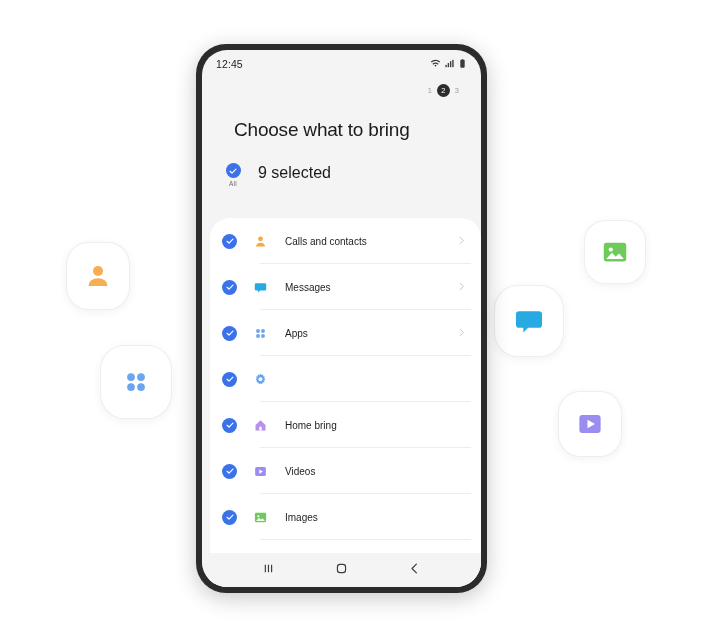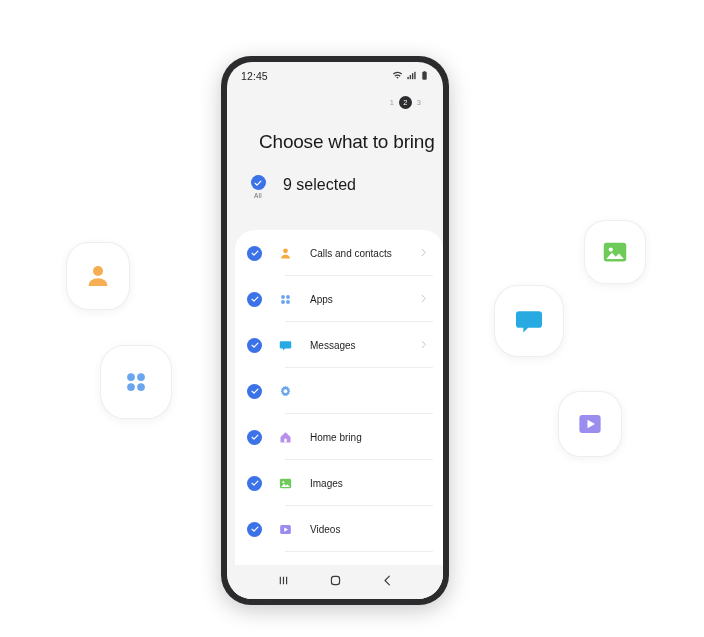--- a/index.html
+++ b/index.html
@@ -27,29 +27,28 @@
     align-items: center;
     justify-content: center;
     box-sizing: border-box;
   }
   .bubble svg { display: block; }
 
   
   .phone {
     position: absolute;
     left: 196px;
-    top: 56px;
-    width: 228px;
+    top: 44px;
+    width: 291px;
     height: 549px;
     background: #2b2b2d;
     border-radius: 30px;
     box-shadow: 0 5px 22px rgba(0,0,0,0.22);
     box-sizing: border-box;
     padding: 6px 6px 6px 6px;
-    margin-left: 25px;
   }
   .screen {
     width: 100%;
     height: 100%;
     background: #f4f4f4;
     border-radius: 25px;
     overflow: hidden;
     position: relative;
     box-sizing: border-box;
   }
@@ -331,20 +330,40 @@
         </div>
 
         <div class="row">
           <span class="cb">
             <svg width="10" height="10" viewBox="0 0 24 24">
                 <path d="M5 12.6l4.6 4.6L19 7.6" stroke="#ffffff" stroke-width="2.8" fill="none" stroke-linecap="round" stroke-linejoin="round"></path>
               </svg>
           </span>
           <span class="row-icon">
             <svg width="15" height="15" viewBox="0 0 24 24">
+              <path d="M5 5.2h14a2.2 2.2 0 012.2 2.2v7.2a2.2 2.2 0 01-2.2 2.2h-7.6l-3.4 3.3v-3.3H5a2.2 2.2 0 01-2.2-2.2V7.4A2.2 2.2 0 015 5.2z" fill="#27aae1"></path>
+            </svg>
+          </span>
+          <span class="row-label">Messages</span>
+          <span class="chevron">
+            <svg width="11" height="11" viewBox="0 0 24 24">
+                <path d="M9 5l7 7-7 7" stroke="#b9b9bd" stroke-width="1.8" fill="none" stroke-linecap="round" stroke-linejoin="round"></path>
+              </svg>
+          </span>
+          <span class="divider"></span>
+        </div>
+
+        <div class="row">
+          <span class="cb">
+            <svg width="10" height="10" viewBox="0 0 24 24">
+                <path d="M5 12.6l4.6 4.6L19 7.6" stroke="#ffffff" stroke-width="2.8" fill="none" stroke-linecap="round" stroke-linejoin="round"></path>
+              </svg>
+          </span>
+          <span class="row-icon">
+            <svg width="15" height="15" viewBox="0 0 24 24">
               <circle cx="8" cy="8" r="3.1" fill="#6ba4ef"></circle>
                 <circle cx="16" cy="8" r="3.1" fill="#6ba4ef"></circle>
               <circle cx="8" cy="16" r="3.1" fill="#6ba4ef"></circle>
                 <circle cx="16" cy="16" r="3.1" fill="#6ba4ef"></circle>
             </svg>
           </span>
           <span class="row-label">Apps</span>
           <span class="chevron">
             <svg width="11" height="11" viewBox="0 0 24 24">
                 <path d="M9 5l7 7-7 7" stroke="#b9b9bd" stroke-width="1.8" fill="none" stroke-linecap="round" stroke-linejoin="round"></path>
@@ -354,93 +373,73 @@
         </div>
 
         <div class="row">
           <span class="cb">
             <svg width="10" height="10" viewBox="0 0 24 24">
                 <path d="M5 12.6l4.6 4.6L19 7.6" stroke="#ffffff" stroke-width="2.8" fill="none" stroke-linecap="round" stroke-linejoin="round"></path>
               </svg>
           </span>
           <span class="row-icon">
             <svg width="15" height="15" viewBox="0 0 24 24">
-              <path d="M5 5.2h14a2.2 2.2 0 012.2 2.2v7.2a2.2 2.2 0 01-2.2 2.2h-7.6l-3.4 3.3v-3.3H5a2.2 2.2 0 01-2.2-2.2V7.4A2.2 2.2 0 015 5.2z" fill="#27aae1"></path>
-            </svg>
-          </span>
-          <span class="row-label">Messages</span>
-          <span class="chevron">
-            <svg width="11" height="11" viewBox="0 0 24 24">
-                <path d="M9 5l7 7-7 7" stroke="#b9b9bd" stroke-width="1.8" fill="none" stroke-linecap="round" stroke-linejoin="round"></path>
-              </svg>
-          </span>
-          <span class="divider"></span>
-        </div>
-
-        <div class="row">
-          <span class="cb">
-            <svg width="10" height="10" viewBox="0 0 24 24">
-                <path d="M5 12.6l4.6 4.6L19 7.6" stroke="#ffffff" stroke-width="2.8" fill="none" stroke-linecap="round" stroke-linejoin="round"></path>
-              </svg>
-          </span>
-          <span class="row-icon">
-            <svg width="15" height="15" viewBox="0 0 24 24">
               <path d="M12 2.5l1.5 2.2 2.6-.6.5 2.6 2.5 1-1.1 2.4 1.7 2-2 1.8.6 2.6-2.6.4-1.2 2.4L12 18.2l-2.5 1.1-1.2-2.4-2.6-.4.6-2.6-2-1.8 1.7-2L4.9 7.7l2.5-1 .5-2.6 2.6.6z" fill="#6ba4ef"></path>
               <circle cx="12" cy="11.4" r="3" fill="#ffffff"></circle>
             </svg>
           </span>
           <span class="divider"></span>
         </div>
 
         <div class="row">
           <span class="cb">
             <svg width="10" height="10" viewBox="0 0 24 24">
                 <path d="M5 12.6l4.6 4.6L19 7.6" stroke="#ffffff" stroke-width="2.8" fill="none" stroke-linecap="round" stroke-linejoin="round"></path>
               </svg>
           </span>
           <span class="row-icon">
             <svg width="15" height="15" viewBox="0 0 24 24">
               <path d="M12 3.6l8 7.4V20H4v-9z" fill="#b98fec"></path>
               <rect x="10" y="13.5" width="4" height="6.5" rx="2" fill="#ffffff"></rect>
             </svg>
           </span>
           <span class="row-label">Home bring</span>
+          <span class="divider"></span>
+        </div>
+
+        <div class="row">
+          <span class="cb">
+            <svg width="10" height="10" viewBox="0 0 24 24">
+                <path d="M5 12.6l4.6 4.6L19 7.6" stroke="#ffffff" stroke-width="2.8" fill="none" stroke-linecap="round" stroke-linejoin="round"></path>
+              </svg>
+          </span>
+          <span class="row-icon">
+            <svg width="15" height="15" viewBox="0 0 24 24">
+              <rect x="3.5" y="4.8" width="17" height="14.4" rx="2.4" fill="#9b8cf0"></rect>
+              <path d="M10 8.6l6 3.4-6 3.4z" fill="#ffffff"></path>
+            </svg>
+          </span>
+          <span class="row-label">Videos</span>
           <span class="divider"></span>
         </div>
 
         <div class="row">
           <span class="cb">
             <svg width="10" height="10" viewBox="0 0 24 24">
                 <path d="M5 12.6l4.6 4.6L19 7.6" stroke="#ffffff" stroke-width="2.8" fill="none" stroke-linecap="round" stroke-linejoin="round"></path>
               </svg>
           </span>
           <span class="row-icon">
             <svg width="15" height="15" viewBox="0 0 24 24">
               <rect x="3" y="4.5" width="18" height="15" rx="2.2" fill="#6ecb5a"></rect>
               <circle cx="8.6" cy="10" r="1.7" fill="#ffffff"></circle>
               <path d="M5 17.5l4.6-5 3 3.2 2.6-2.6 3.8 4.4z" fill="#ffffff"></path>
             </svg>
           </span>
           <span class="row-label">Images</span>
-          <span class="divider"></span>
-        </div>
-
-        <div class="row">
-          <span class="cb">
-            <svg width="10" height="10" viewBox="0 0 24 24">
-                <path d="M5 12.6l4.6 4.6L19 7.6" stroke="#ffffff" stroke-width="2.8" fill="none" stroke-linecap="round" stroke-linejoin="round"></path>
-              </svg>
-          </span>
-          <span class="row-icon">
-            <svg width="15" height="15" viewBox="0 0 24 24">
-              <rect x="3.5" y="4.8" width="17" height="14.4" rx="2.4" fill="#9b8cf0"></rect>
-              <path d="M10 8.6l6 3.4-6 3.4z" fill="#ffffff"></path>
-            </svg>
-          </span>
-          <span class="row-label">Videos</span>
           <span class="divider"></span>
         </div>
 
         <div class="row">
           <span class="cb">
             <svg width="10" height="10" viewBox="0 0 24 24">
                 <path d="M5 12.6l4.6 4.6L19 7.6" stroke="#ffffff" stroke-width="2.8" fill="none" stroke-linecap="round" stroke-linejoin="round"></path>
               </svg>
           </span>
           <span class="row-icon">

